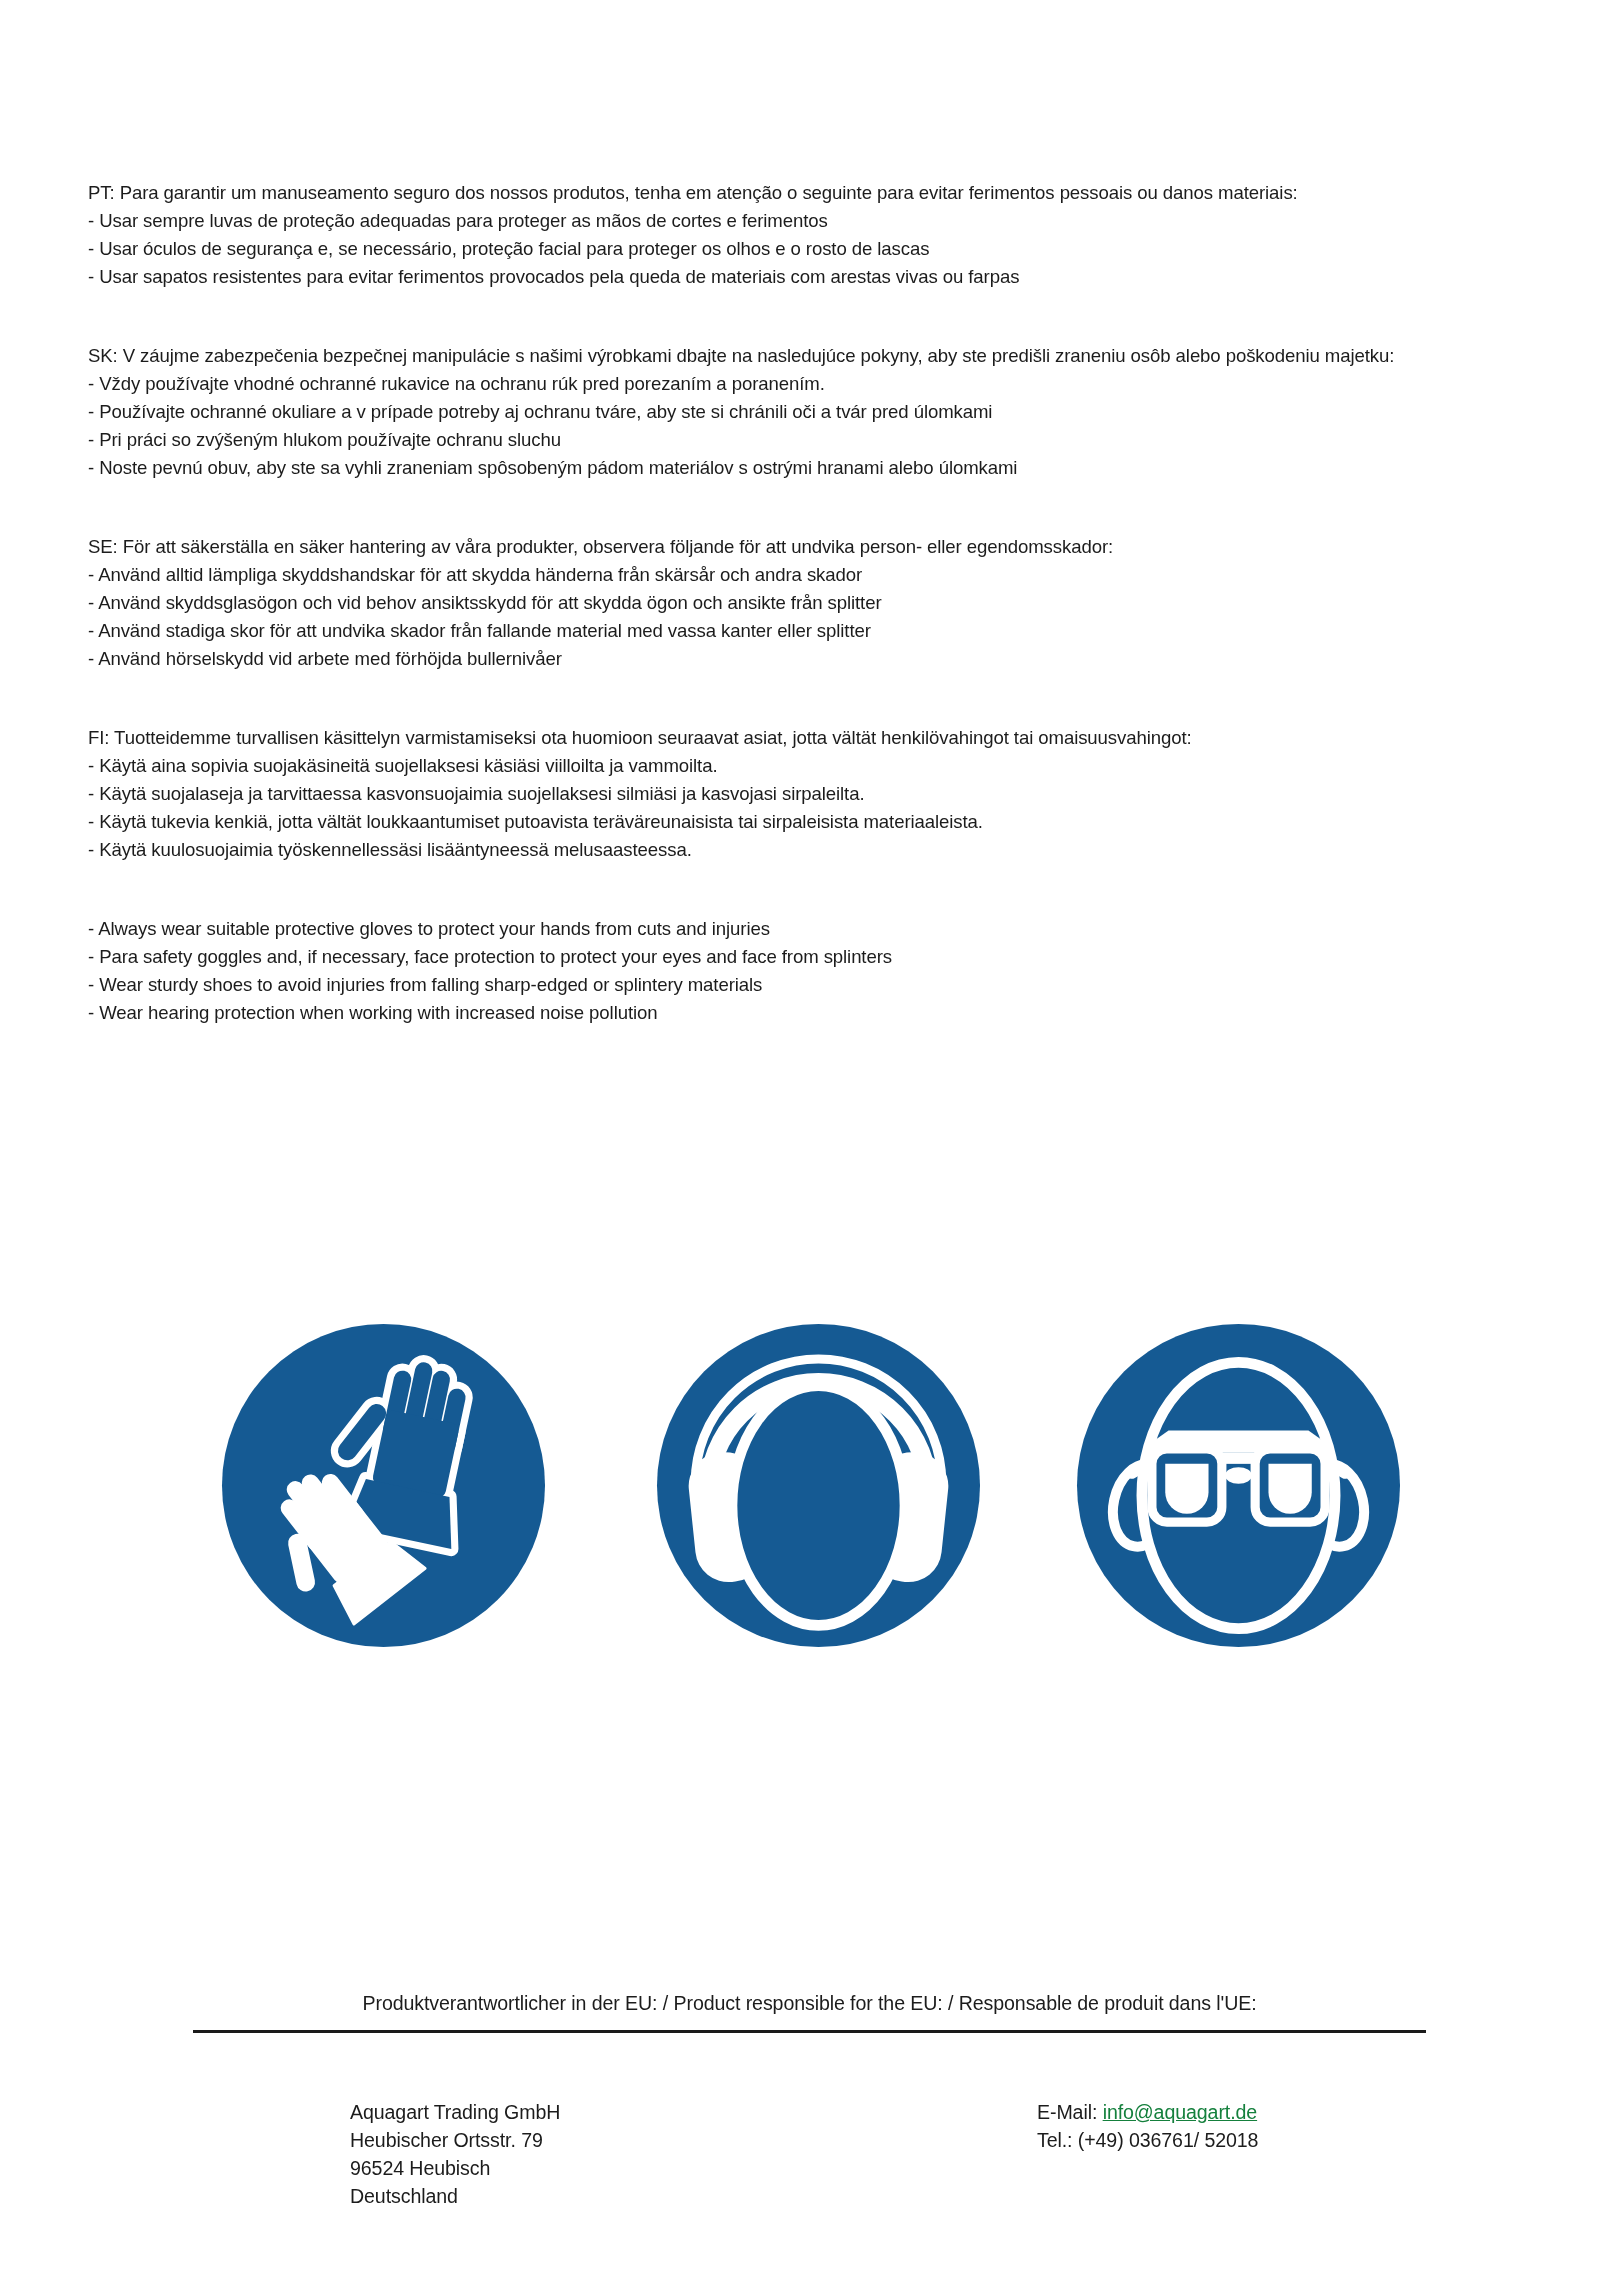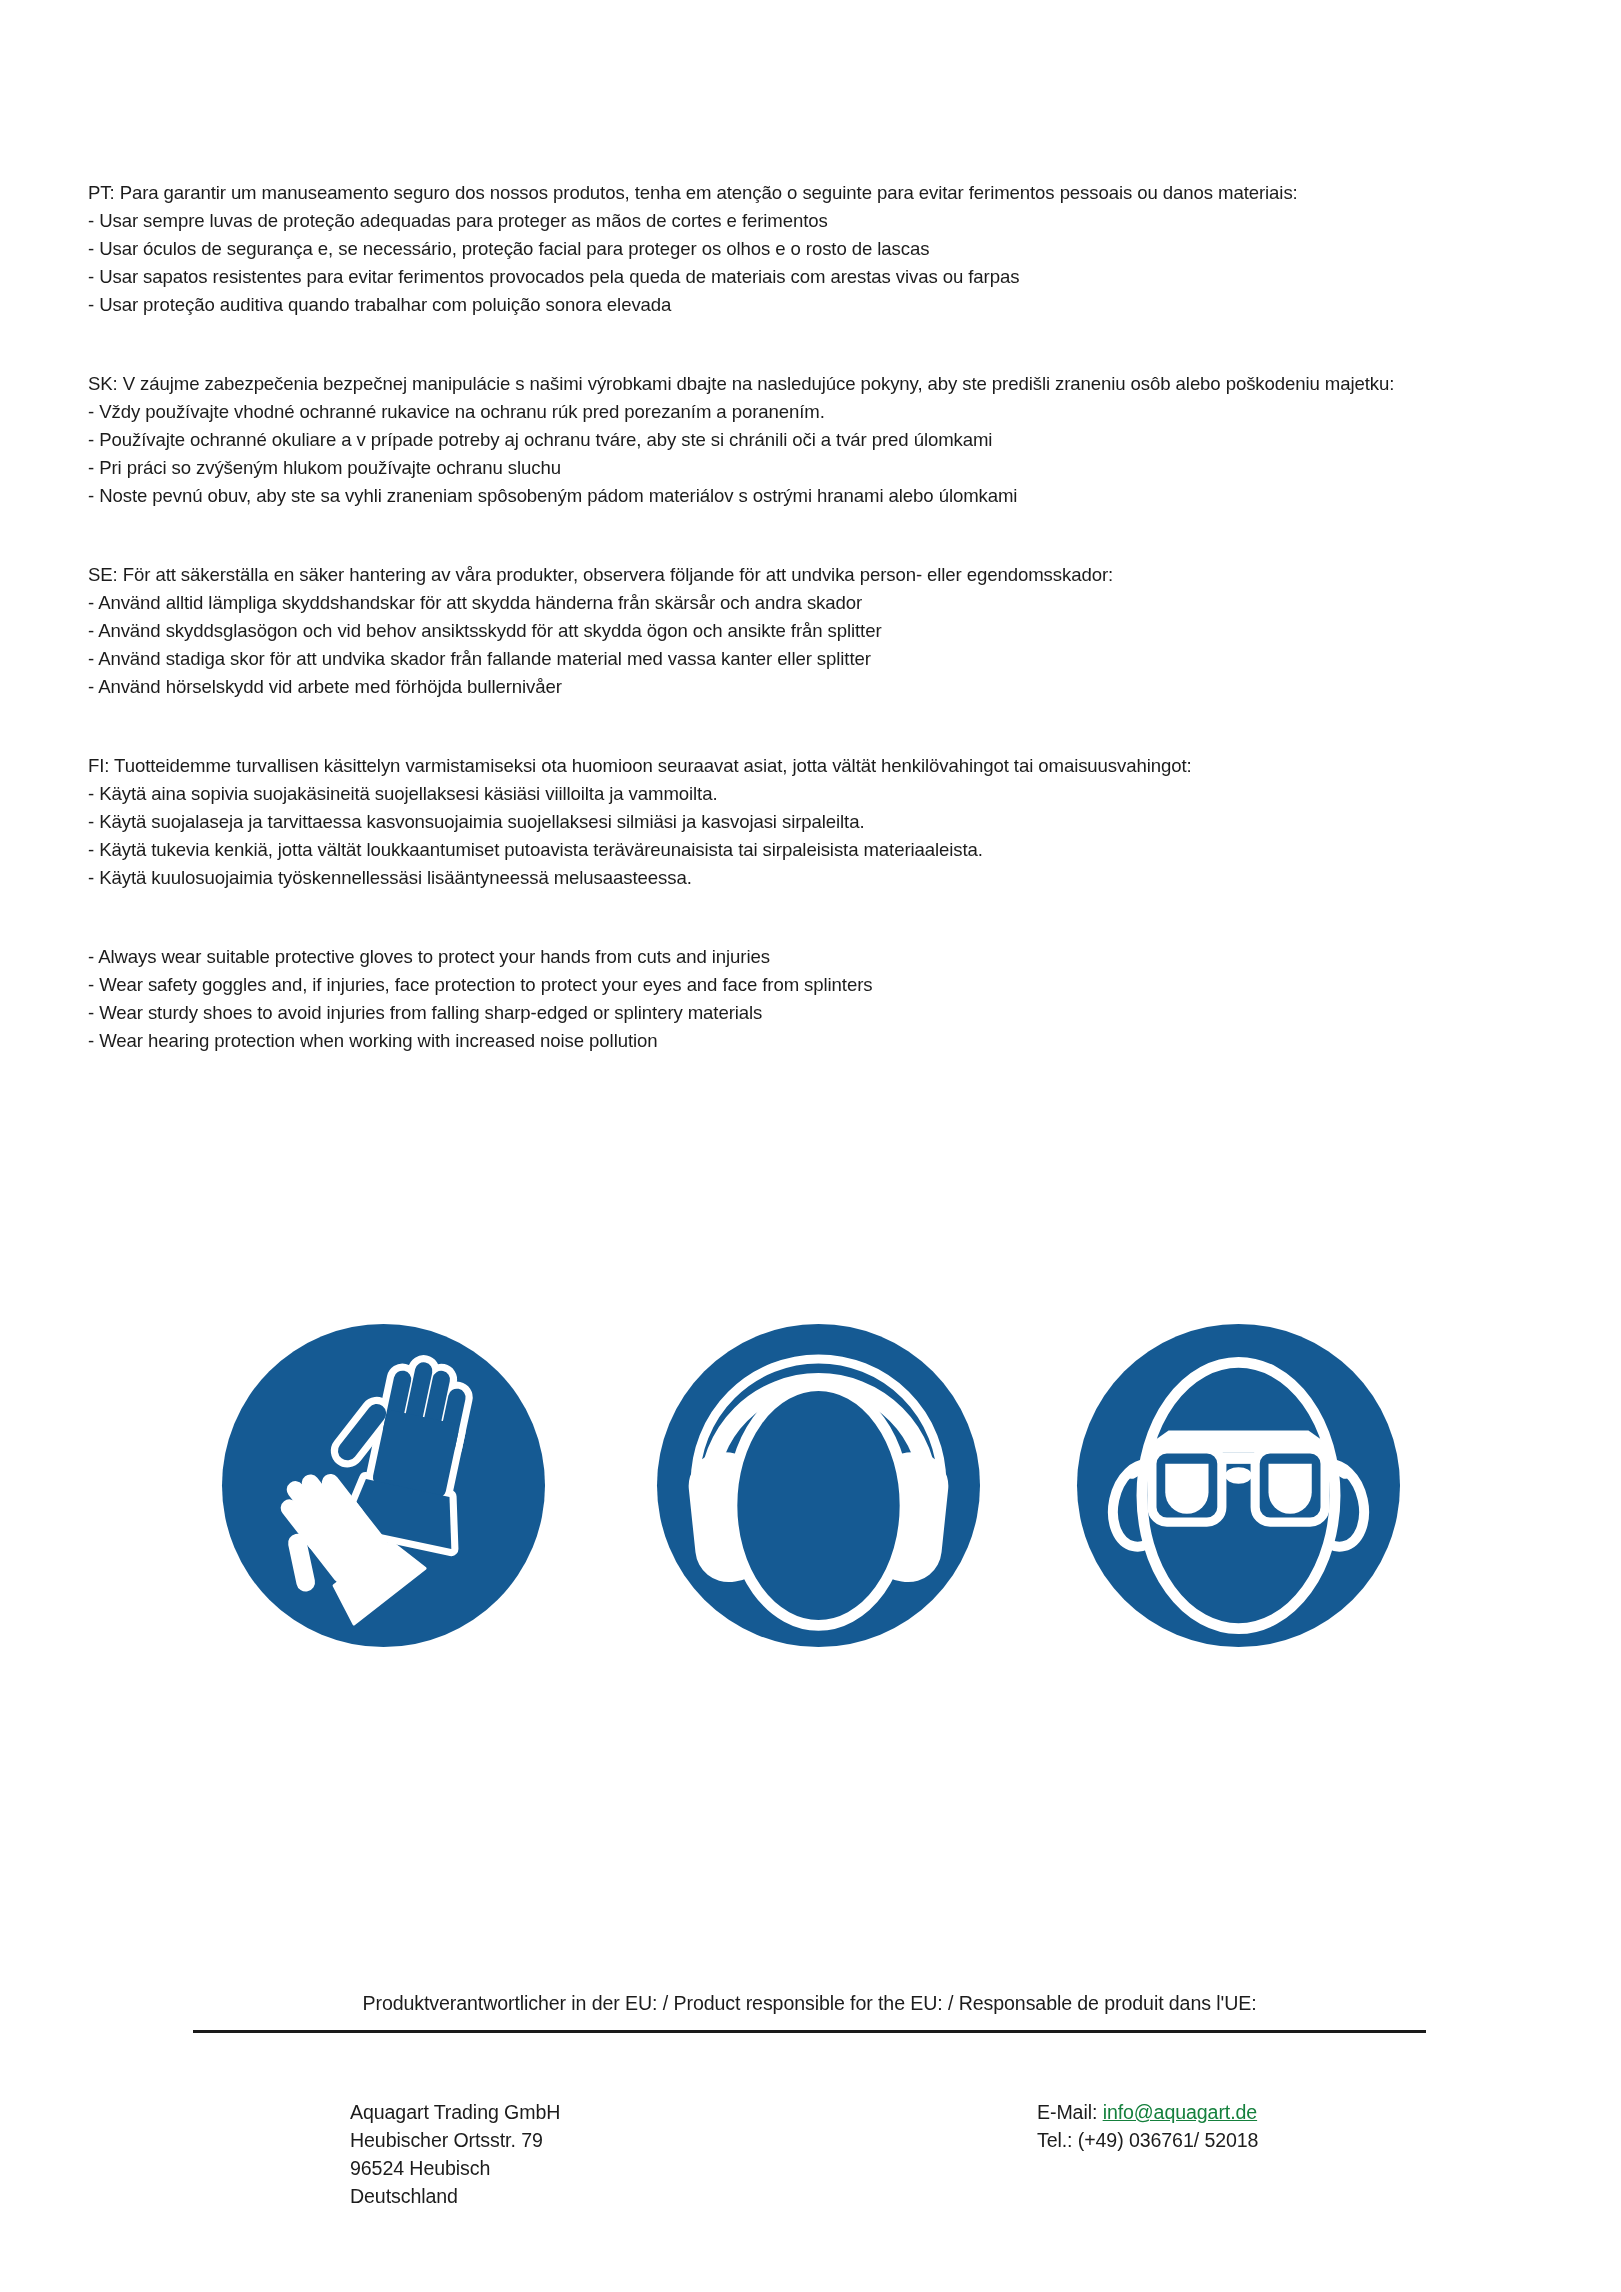--- a/index.html
+++ b/index.html
@@ -57,21 +57,20 @@
 <body>
 
 <div class="page">
 
   <main class="sections">
       <div class="section">
         <div class="line">PT: Para garantir um manuseamento seguro dos nossos produtos, tenha em atenção o seguinte para evitar ferimentos pessoais ou danos materiais:</div>
         <div class="line">- Usar sempre luvas de proteção adequadas para proteger as mãos de cortes e ferimentos</div>
         <div class="line">- Usar óculos de segurança e, se necessário, proteção facial para proteger os olhos e o rosto de lascas</div>
         <div class="line">- Usar sapatos resistentes para evitar ferimentos provocados pela queda de materiais com arestas vivas ou farpas</div>
-        <div class="line">- Usar proteção auditiva quando trabalhar com poluição sonora elevada</div>
       </div>
       <div class="section">
         <div class="line">SK: V záujme zabezpečenia bezpečnej manipulácie s našimi výrobkami dbajte na nasledujúce pokyny, aby ste predišli zraneniu osôb alebo poškodeniu majetku:</div>
         <div class="line">- Vždy používajte vhodné ochranné rukavice na ochranu rúk pred porezaním a poranením.</div>
         <div class="line">- Používajte ochranné okuliare a v prípade potreby aj ochranu tváre, aby ste si chránili oči a tvár pred úlomkami</div>
         <div class="line">- Pri práci so zvýšeným hlukom používajte ochranu sluchu</div>
         <div class="line">- Noste pevnú obuv, aby ste sa vyhli zraneniam spôsobeným pádom materiálov s ostrými hranami alebo úlomkami</div>
       </div>
       <div class="section">
         <div class="line">SE: För att säkerställa en säker hantering av våra produkter, observera följande för att undvika person- eller egendomsskador:</div>
@@ -82,21 +81,21 @@
       </div>
       <div class="section">
         <div class="line">FI: Tuotteidemme turvallisen käsittelyn varmistamiseksi ota huomioon seuraavat asiat, jotta vältät henkilövahingot tai omaisuusvahingot:</div>
         <div class="line">- Käytä aina sopivia suojakäsineitä suojellaksesi käsiäsi viilloilta ja vammoilta.</div>
         <div class="line">- Käytä suojalaseja ja tarvittaessa kasvonsuojaimia suojellaksesi silmiäsi ja kasvojasi sirpaleilta.</div>
         <div class="line">- Käytä tukevia kenkiä, jotta vältät loukkaantumiset putoavista teräväreunaisista tai sirpaleisista materiaaleista.</div>
         <div class="line">- Käytä kuulosuojaimia työskennellessäsi lisääntyneessä melusaasteessa.</div>
       </div>
       <div class="section">
         <div class="line">- Always wear suitable protective gloves to protect your hands from cuts and injuries</div>
-        <div class="line">- Wear safety goggles and, if injuries, face protection to protect your eyes and face from splinters</div>
+        <div class="line">- Para safety goggles and, if necessary, face protection to protect your eyes and face from splinters</div>
         <div class="line">- Wear sturdy shoes to avoid injuries from falling sharp-edged or splintery materials</div>
         <div class="line">- Wear hearing protection when working with increased noise pollution</div>
       </div>
     </main>
 
   <svg class="picto picto-gloves" viewBox="0 0 200 200">
     <defs>
       <g id="glove">
         <rect x="14" y="10" width="11" height="44" rx="5.5"></rect>
         <rect x="26" y="2" width="11" height="52" rx="5.5"></rect>

